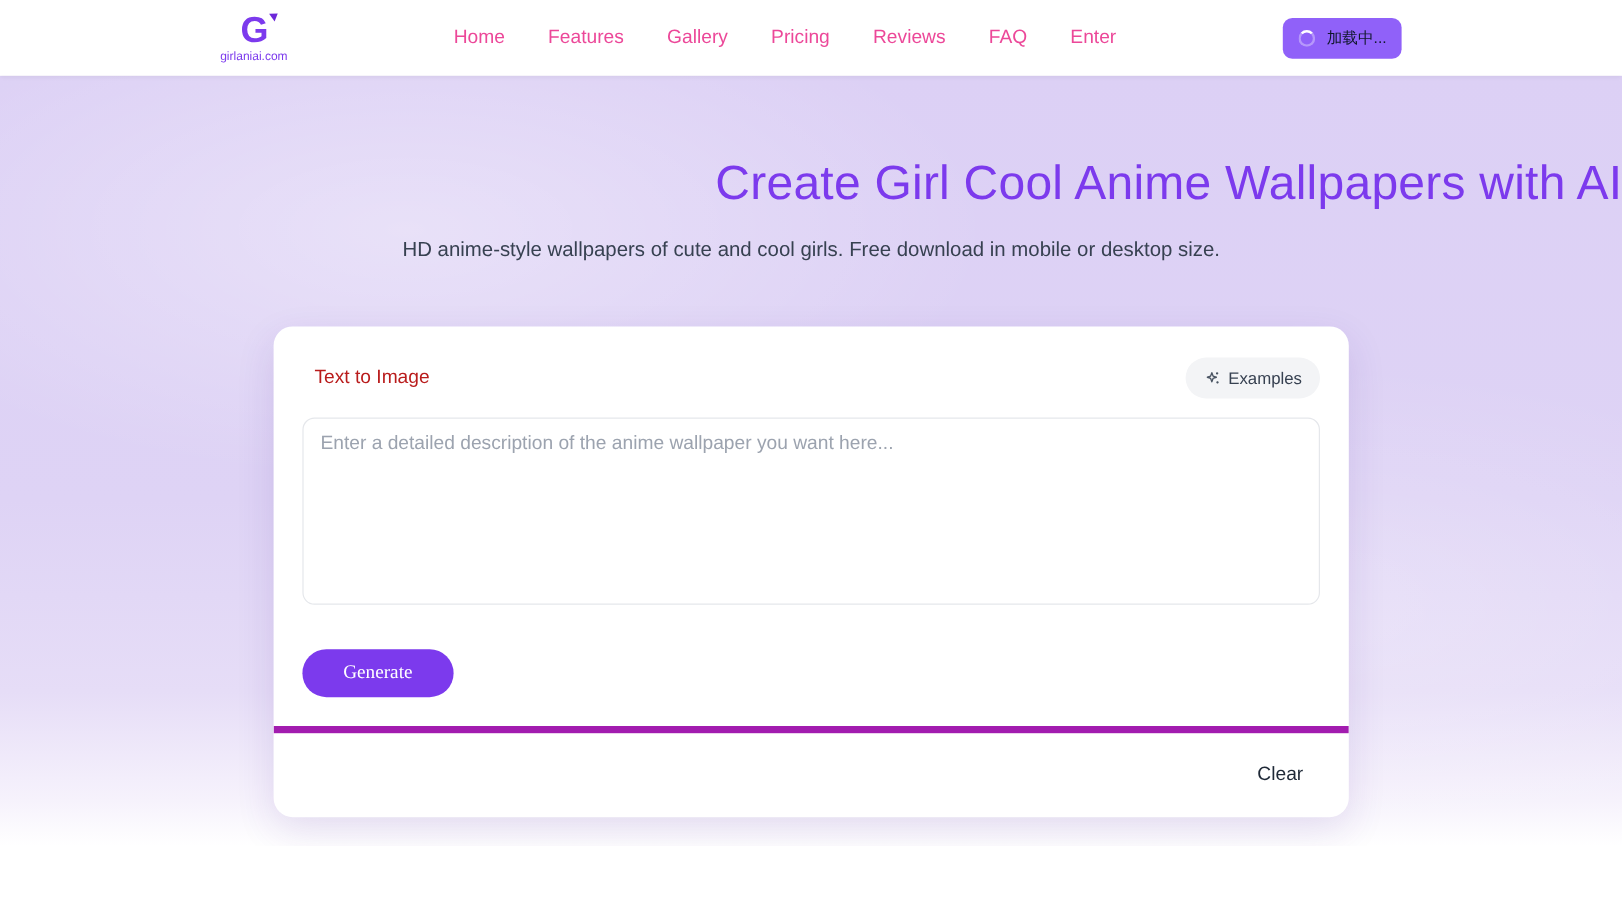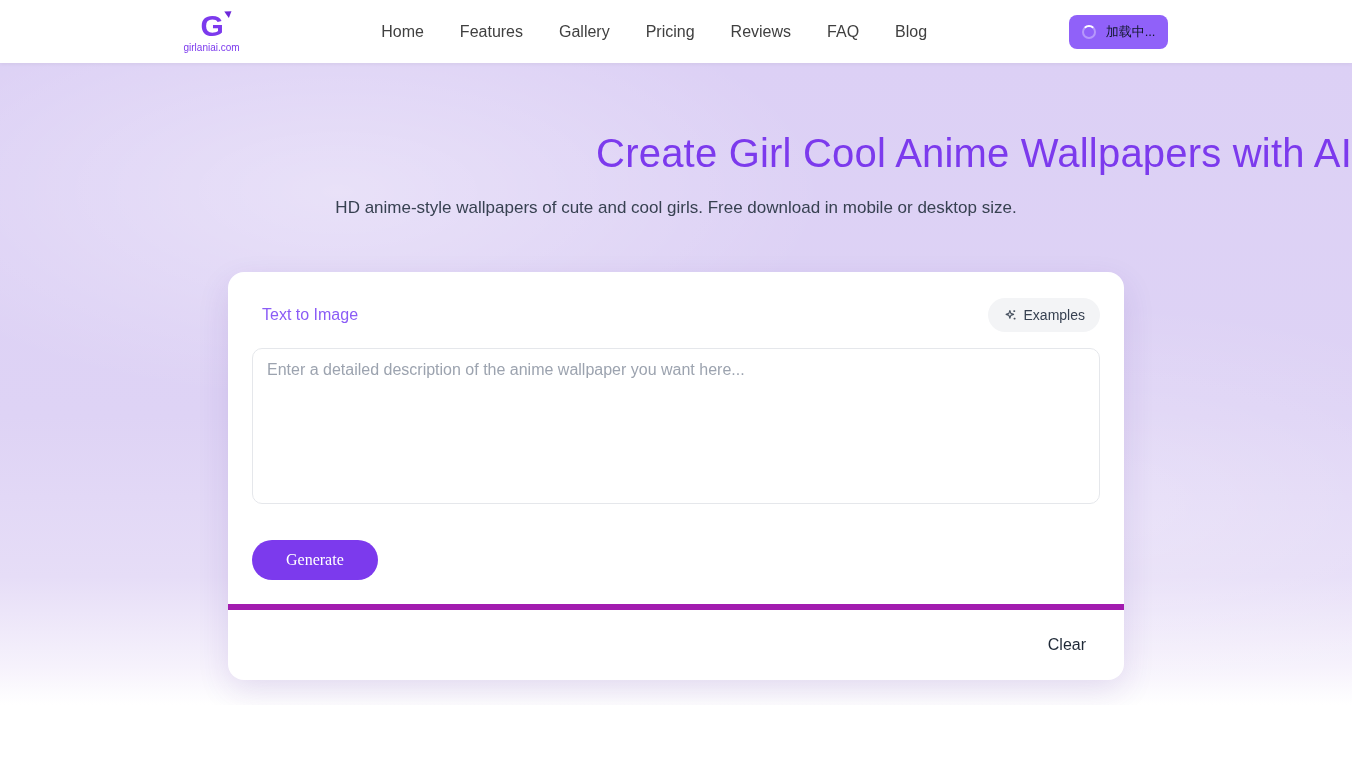--- a/index.html
+++ b/index.html
@@ -57,21 +57,21 @@
     margin-top: 2px;
     font-weight: 400;
   }
   .nav-links {
     display: flex;
     align-items: center;
     gap: 36px;
   }
   .nav-link {
     font-size: 16px;
-    color: #404040;
+    color: #ec4899;
     text-decoration: none;
     cursor: pointer;
   }
   .loading-btn {
     display: flex;
     align-items: center;
     gap: 10px;
     background: #9061f9;
     color: #0f172a;
     border: none;
@@ -130,21 +130,21 @@
   .card-body { padding: 26px 24px 24px; }
   .card-top-row {
     display: flex;
     align-items: center;
     justify-content: space-between;
     margin-bottom: 16px;
     padding-left: 10px;
   }
   .mode-label {
     font-size: 16px;
-    color: #8b5cf6;
+    color: #b91c1c;
   }
   .examples-btn {
     display: flex;
     align-items: flex-end;
     gap: 6px;
     background: #f3f4f6;
     border: none;
     border-radius: 9999px;
     padding: 9px 15px;
     font-size: 14px;
@@ -225,21 +225,21 @@
       <span class="logo-domain">girlaniai.com</span>
     </div>
 
     <nav class="nav-links">
       <a class="nav-link">Home</a>
       <a class="nav-link">Features</a>
       <a class="nav-link">Gallery</a>
       <a class="nav-link">Pricing</a>
       <a class="nav-link">Reviews</a>
       <a class="nav-link">FAQ</a>
-      <a class="nav-link">Blog</a>
+      <a class="nav-link">Enter</a>
     </nav>
 
     <button class="loading-btn">
       <span class="spinner"></span>
       <span>加载中...</span>
     </button>
 
   </div>
 </header>
 

